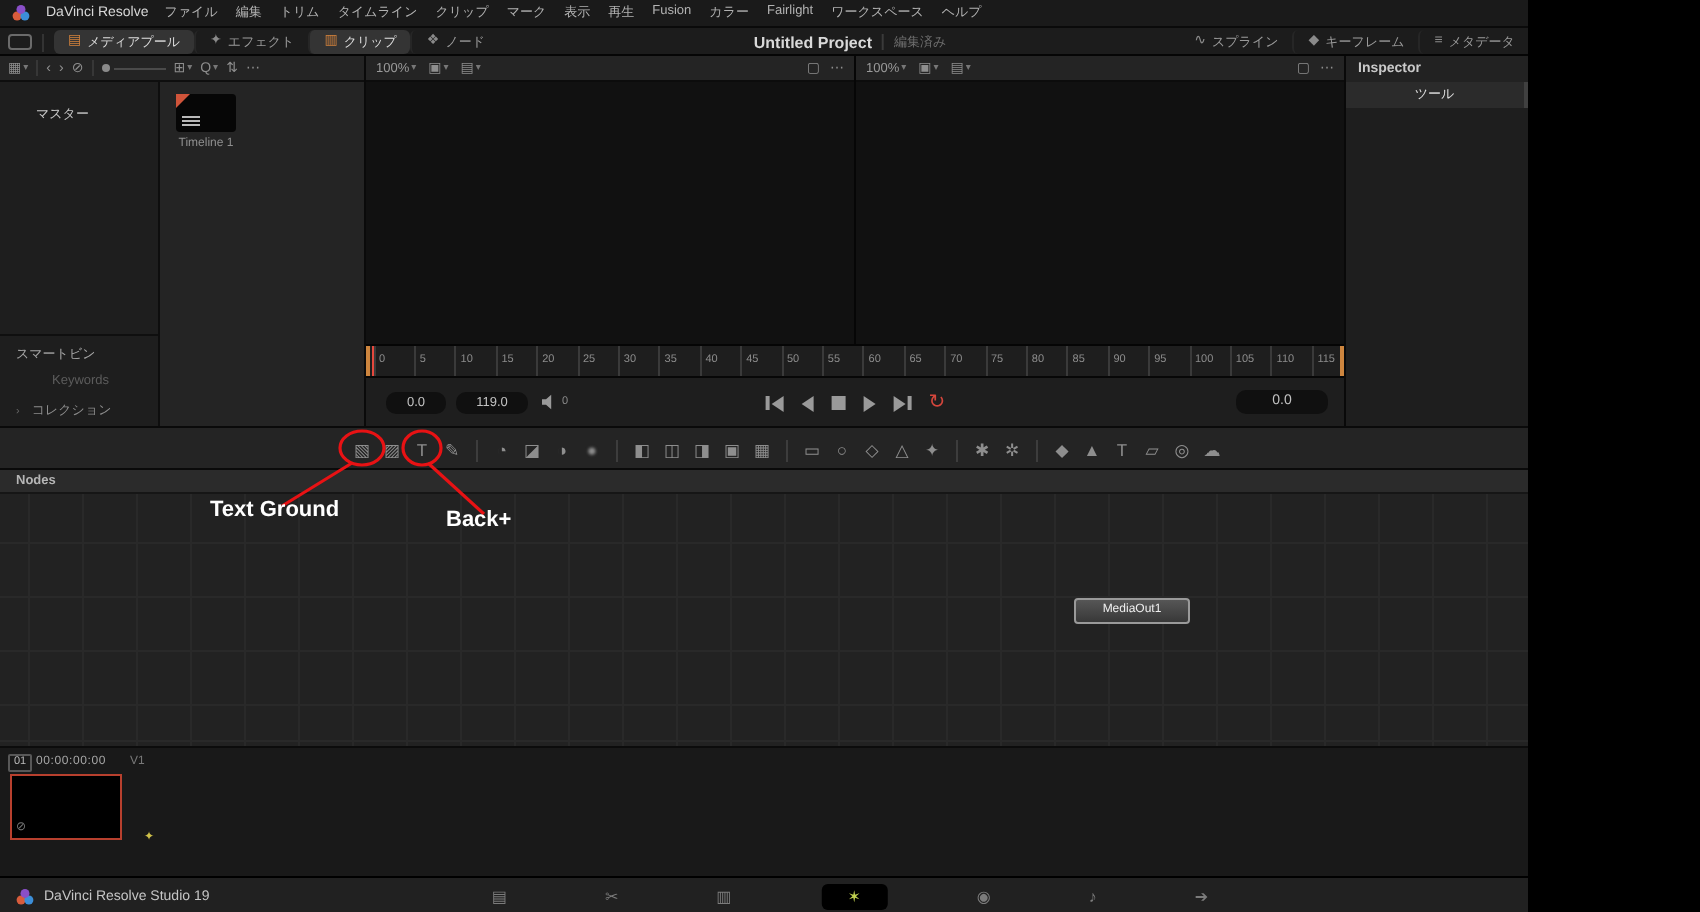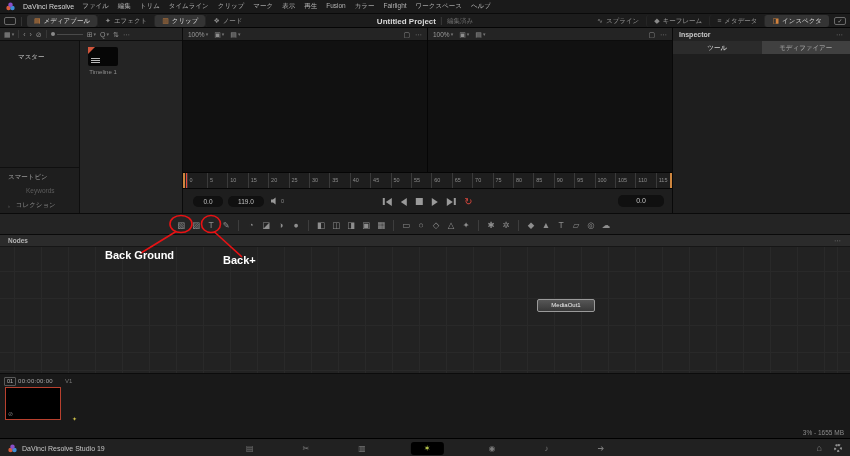--- a/index.html
+++ b/index.html
@@ -1,16 +1,16 @@
 <!DOCTYPE html>
 <html><head>
 <meta charset="utf-8">
 <style>
   html,body{margin:0;padding:0;background:#000;}
-  #app{position:relative;width:850px;height:456px;background:#0f766e;overflow:hidden;
+  #app{position:relative;width:764px;height:456px;background:#0f766e;overflow:hidden;
        font-family:"Liberation Sans","DejaVu Sans",sans-serif;-webkit-font-smoothing:antialiased;}
   #app *{box-sizing:border-box;}
 
   
   #menubar{position:absolute;left:0;top:0;width:850px;height:14px;background:#1a1a1a;
            display:flex;align-items:center;gap:8px;padding:0 6px;border-bottom:1px solid #0a0a0a;}
   .app-logo{width:9px;height:9px;flex:0 0 auto;}
   #app-name{font-size:7px;color:#d8d8d8;white-space:nowrap;}
   #menu-items{display:flex;gap:9px;}
   .menu-item{font-size:6.5px;color:#b2b2b2;white-space:nowrap;cursor:default;}
@@ -536,16 +536,16 @@
       <span id="gear-icon"></span>
     </div>
   </div>
 
   <svg id="anno-svg" viewBox="0 0 850 456">
     <ellipse cx="181" cy="224" rx="11" ry="8.5" fill="none" stroke="#e81214" stroke-width="1.6"></ellipse>
     <ellipse cx="211" cy="224" rx="9.5" ry="8.5" fill="none" stroke="#e81214" stroke-width="1.6"></ellipse>
     <line x1="176" y1="231.5" x2="141" y2="253" stroke="#e81214" stroke-width="1.6"></line>
     <line x1="214" y1="231.5" x2="242" y2="257" stroke="#e81214" stroke-width="1.6"></line>
   </svg>
-  <div class="anno-label" id="anno-bg-label">Back Ground</div>
+  <div class="anno-label" id="anno-bg-label">Text Ground</div>
   <div class="anno-label" id="anno-text-label">Back+</div>
 
 </div>
 
 </body></html>

